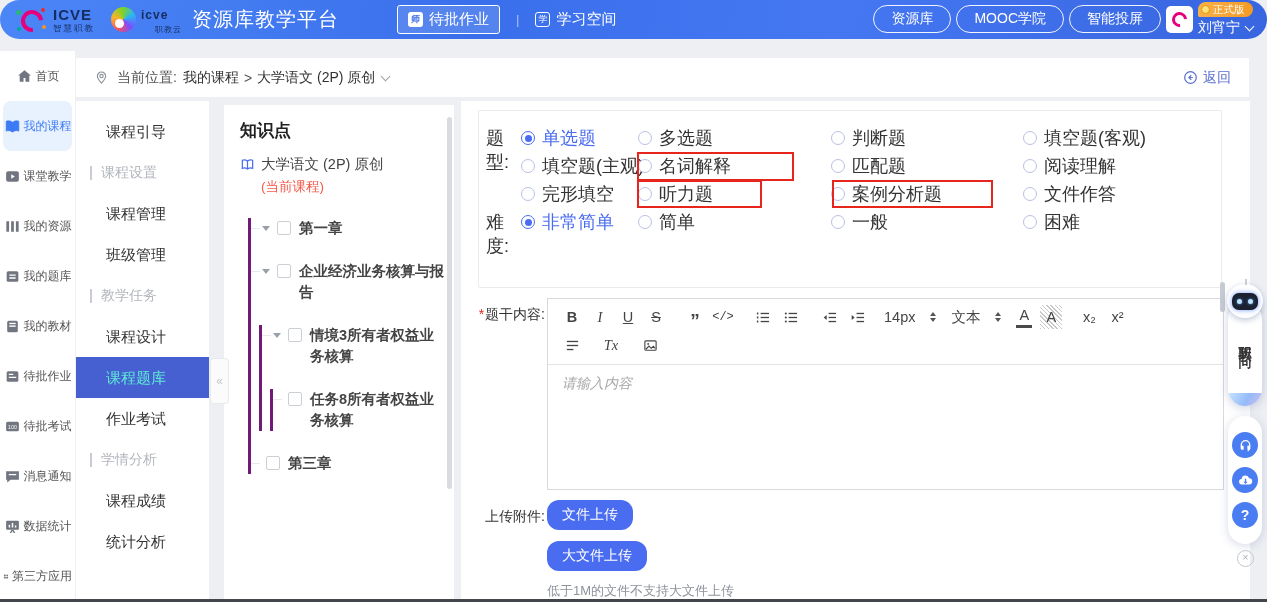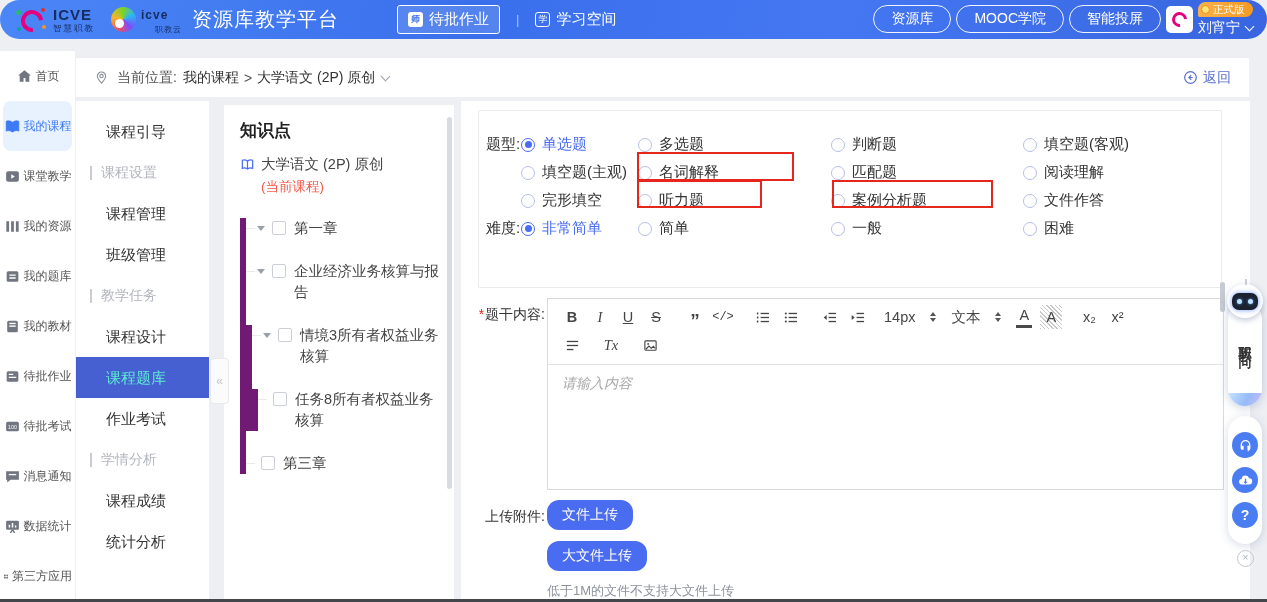--- a/index.html
+++ b/index.html
@@ -69,34 +69,34 @@
   .sm-bar{width:2px;height:14px;background:#c9ccd4;}
   .collapse-handle{position:absolute;left:210px;top:358px;width:17px;height:44px;background:#fbfbfc;
                    border:1px solid #e9eaee;border-radius:4px;color:#c2c6cd;display:flex;align-items:center;
                    justify-content:center;font-size:12px;z-index:6;cursor:pointer;}
   
   .tree{position:absolute;left:224px;top:105px;width:230px;bottom:3px;background:#fff;
         padding:14px 8px 0 16px;box-sizing:border-box;overflow:hidden;}
   .tree-title{font-size:17px;font-weight:600;color:#222;}
   .tree-root{display:flex;align-items:center;gap:6px;margin-top:12px;font-size:15px;color:#333;cursor:pointer;}
   .tree-tag{color:#f5594a;font-size:13.5px;margin:3px 0 0 21px;}
-  .children{border-left:6px solid #701a75;}
+  .children{margin-left:8px;border-left:3px solid #701a75;font-weight:bold;}
   .trow{display:flex;align-items:flex-start;margin-top:22px;cursor:pointer;}
   .trow:before{content:"";width:9px;height:1px;background:#e9e9e9;margin-top:10px;flex:none;}
   .caret{width:0;height:0;border-left:4.5px solid transparent;border-right:4.5px solid transparent;
          border-top:5.5px solid #9aa0a8;margin:8px 5px 0 2px;flex:none;}
   .nocaret{width:4px;flex:none;}
   .cb{width:14px;height:14px;border:1px solid #ccd0d6;border-radius:2px;background:#fff;margin:3px 8px 0 2px;flex:none;box-sizing:border-box;}
   .tlabel{font-size:14.5px;color:#444;line-height:21px;}
   .tree-sb{position:absolute;right:2px;top:12px;width:5px;height:372px;background:#d8dbe0;border-radius:3px;cursor:pointer;}
   
   .main{position:absolute;left:461px;top:101px;width:789px;bottom:3px;background:#fff;box-sizing:border-box;overflow:hidden;}
   .card{position:relative;margin:9px 28px 0 17px;border:1px solid #ebebeb;border-radius:2px;height:178px;
         padding-top:15px;box-sizing:border-box;}
-  .qrow{display:flex;height:28px;align-items:flex-end;font-size:15px;}
+  .qrow{display:flex;height:28px;align-items:flex-start;font-size:18px;}
   .qlabel{width:42px;padding-left:7px;box-sizing:border-box;color:#333;flex:none;}
   .opt{display:flex;align-items:center;gap:7px;box-sizing:border-box;cursor:pointer;}
   .opt.c1{width:117px;}.opt.c2{width:193px;}.opt.c3{width:192px;}
   .radio{width:14px;height:14px;border:1px solid #b6c0e4;border-radius:50%;background:#fff;position:relative;flex:none;box-sizing:border-box;}
   .radio.sel{border-color:#4a6cf0;}
   .radio.sel:after{content:"";position:absolute;inset:2.5px;border-radius:50%;background:#4a6cf0;}
   .olabel{color:#333;white-space:nowrap;}
   .olabel.sell{color:#4a6cf0;}
   .redbox{position:absolute;border:2px solid #e6251c;box-sizing:border-box;pointer-events:none;}
   .rb1{left:158px;top:41px;width:157px;height:29px;}

